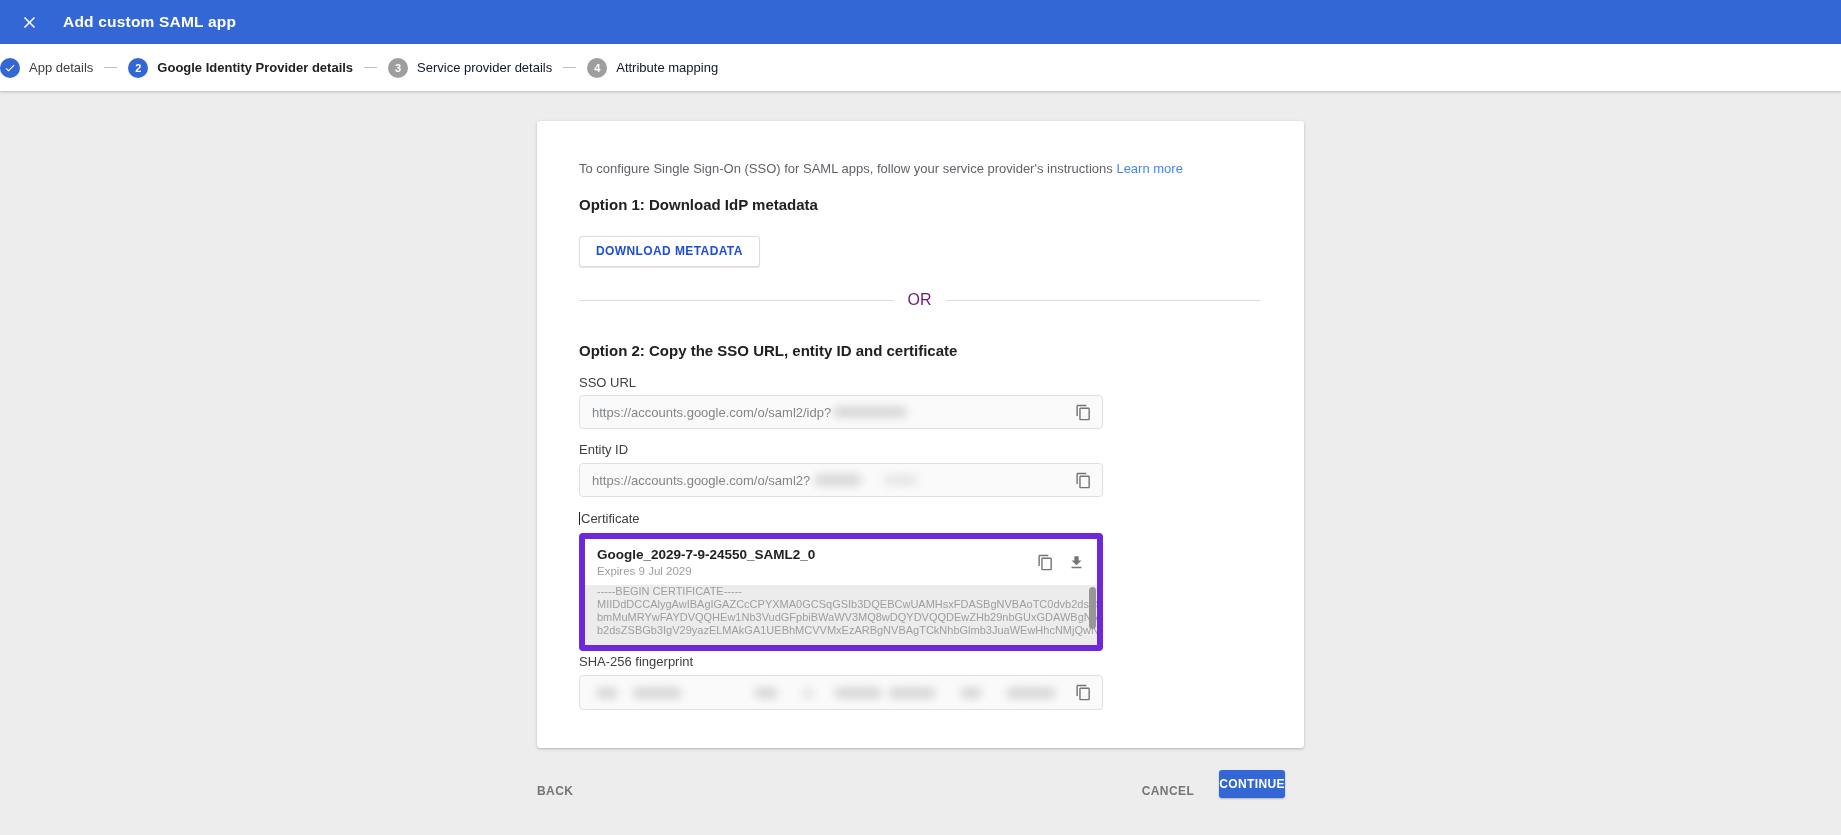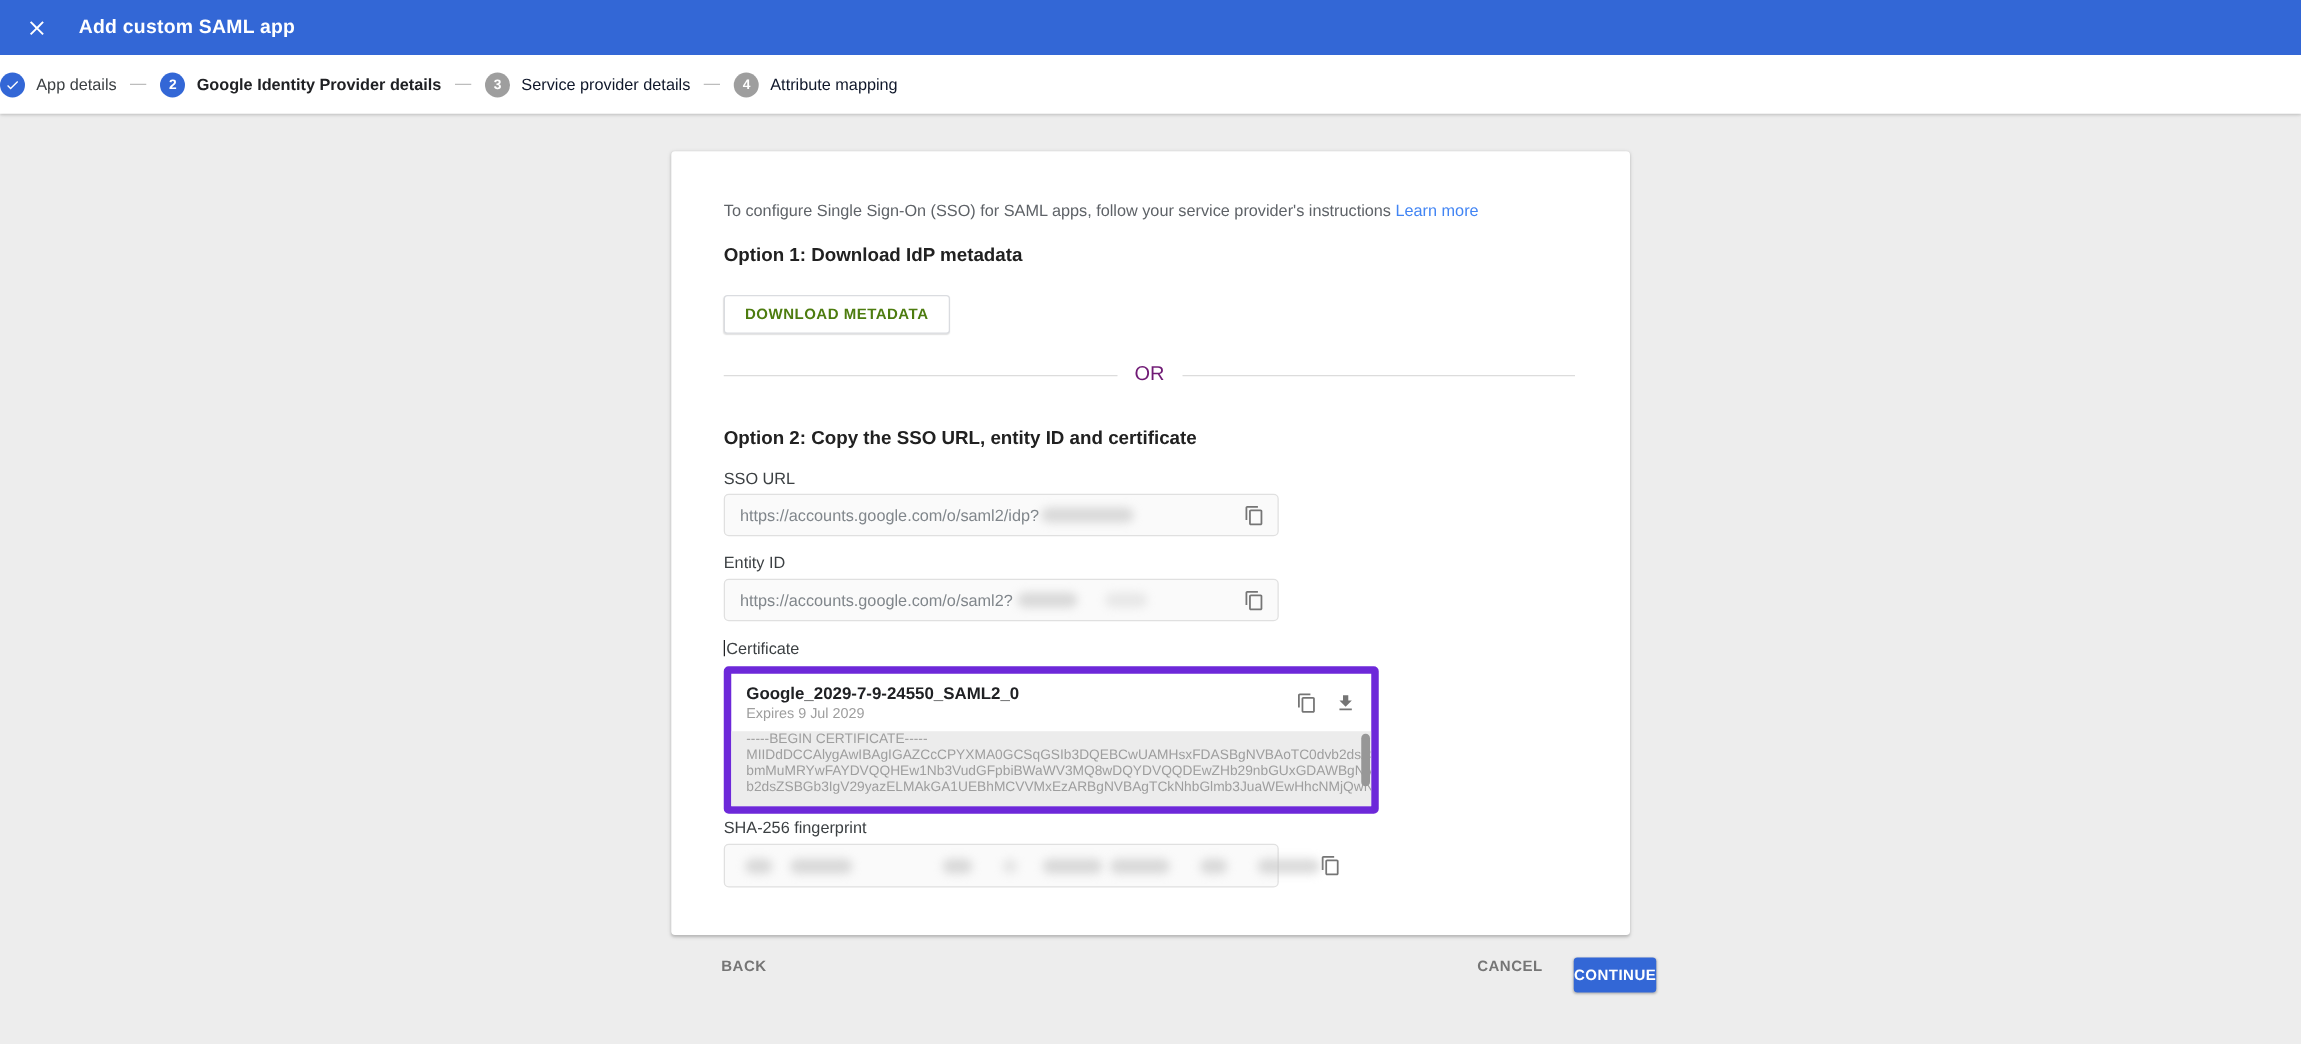--- a/index.html
+++ b/index.html
@@ -49,37 +49,37 @@
   .intro { top:40px; font-size:13px; color:#5f6368; }
   .learn-more { color:#4285f4; cursor:pointer; }
 
   .opt-heading { font-size:15px; font-weight:bold; color:#212121; }
   .h-opt1 { top:75px; }
   .h-opt2 { top:221px; }
 
   .btn-download {
     top:115px; height:31px; line-height:29px; padding:0 16px;
     background:#fff; border:1px solid #dadce0; border-radius:3px;
-    font-size:12px; font-weight:bold; letter-spacing:.4px; color:#4d7c0f;
+    font-size:12px; font-weight:bold; letter-spacing:.4px; color:#1d4ed8;
     box-shadow:0 1px 1px rgba(0,0,0,.12); cursor:pointer;
   }
 
   .or-divider { top:172px; width:681px; height:14px; display:flex; align-items:center; }
   .or-line { flex:1; height:1px; background:#dcdcdc; }
   .or-text { margin:0 14px; font-size:16px; color:#701a75; }
 
   .field-label { font-size:13px; color:#3c4043; }
   .lbl-sso { top:254px; }
   .lbl-entity { top:321px; }
   .lbl-cert { top:390px; }
   .lbl-sha { top:533px; }
   .text-caret { display:inline-block; width:1px; height:13px; background:#202124; margin-right:1px; vertical-align:-2px; }
 
   .fieldbox {
-    width:444px; height:34px;
+    width:524px; height:34px;
     background:#fafafa; border:1px solid #e0e0e0; border-radius:4px;
     display:flex; align-items:center; padding:0 10px 0 12px;
   }
   .fb-sso { top:274px; }
   .fb-entity { top:342px; }
   .fb-sha { top:554px; height:35px; background:#fafafa; }
   .field-val { font-size:13px; color:#80868b; white-space:nowrap; }
 
   .icon-btn { margin-left:auto; display:flex; align-items:center; cursor:pointer; flex:none; }
   .icon-btn + .icon-btn { margin-left:14px; }
@@ -102,22 +102,22 @@
     padding:0 22px 0 12px; overflow:hidden;
   }
   .pem-line { font-size:11px; line-height:13px; color:#9e9e9e; white-space:nowrap; }
   .scroll-thumb {
     position:absolute; right:1px; top:2px; width:7px; height:42px;
     background:#979797; border-radius:4px; cursor:pointer;
   }
 
   
   .footer {
-    position:absolute; left:558px; top:766px; width:767px; height:32px;
-    display:flex; align-items:flex-start;
+    position:absolute; left:518px; top:766px; width:767px; height:32px;
+    display:flex; align-items:flex-end;
   }
   .txt-btn { font-size:12px; font-weight:bold; letter-spacing:.4px; color:#757575; cursor:pointer; }
   .back-btn { margin-left:19px; }
   .cancel-btn { margin-left:auto; margin-right:25px; }
   .continue-btn {
     height:28px; line-height:28px; padding:0 0;
     background:#3367d6; color:#fff; border-radius:3px;
     font-size:12px; font-weight:bold; letter-spacing:.4px;
     box-shadow:0 1px 2px rgba(0,0,0,.25); cursor:pointer;
   }

